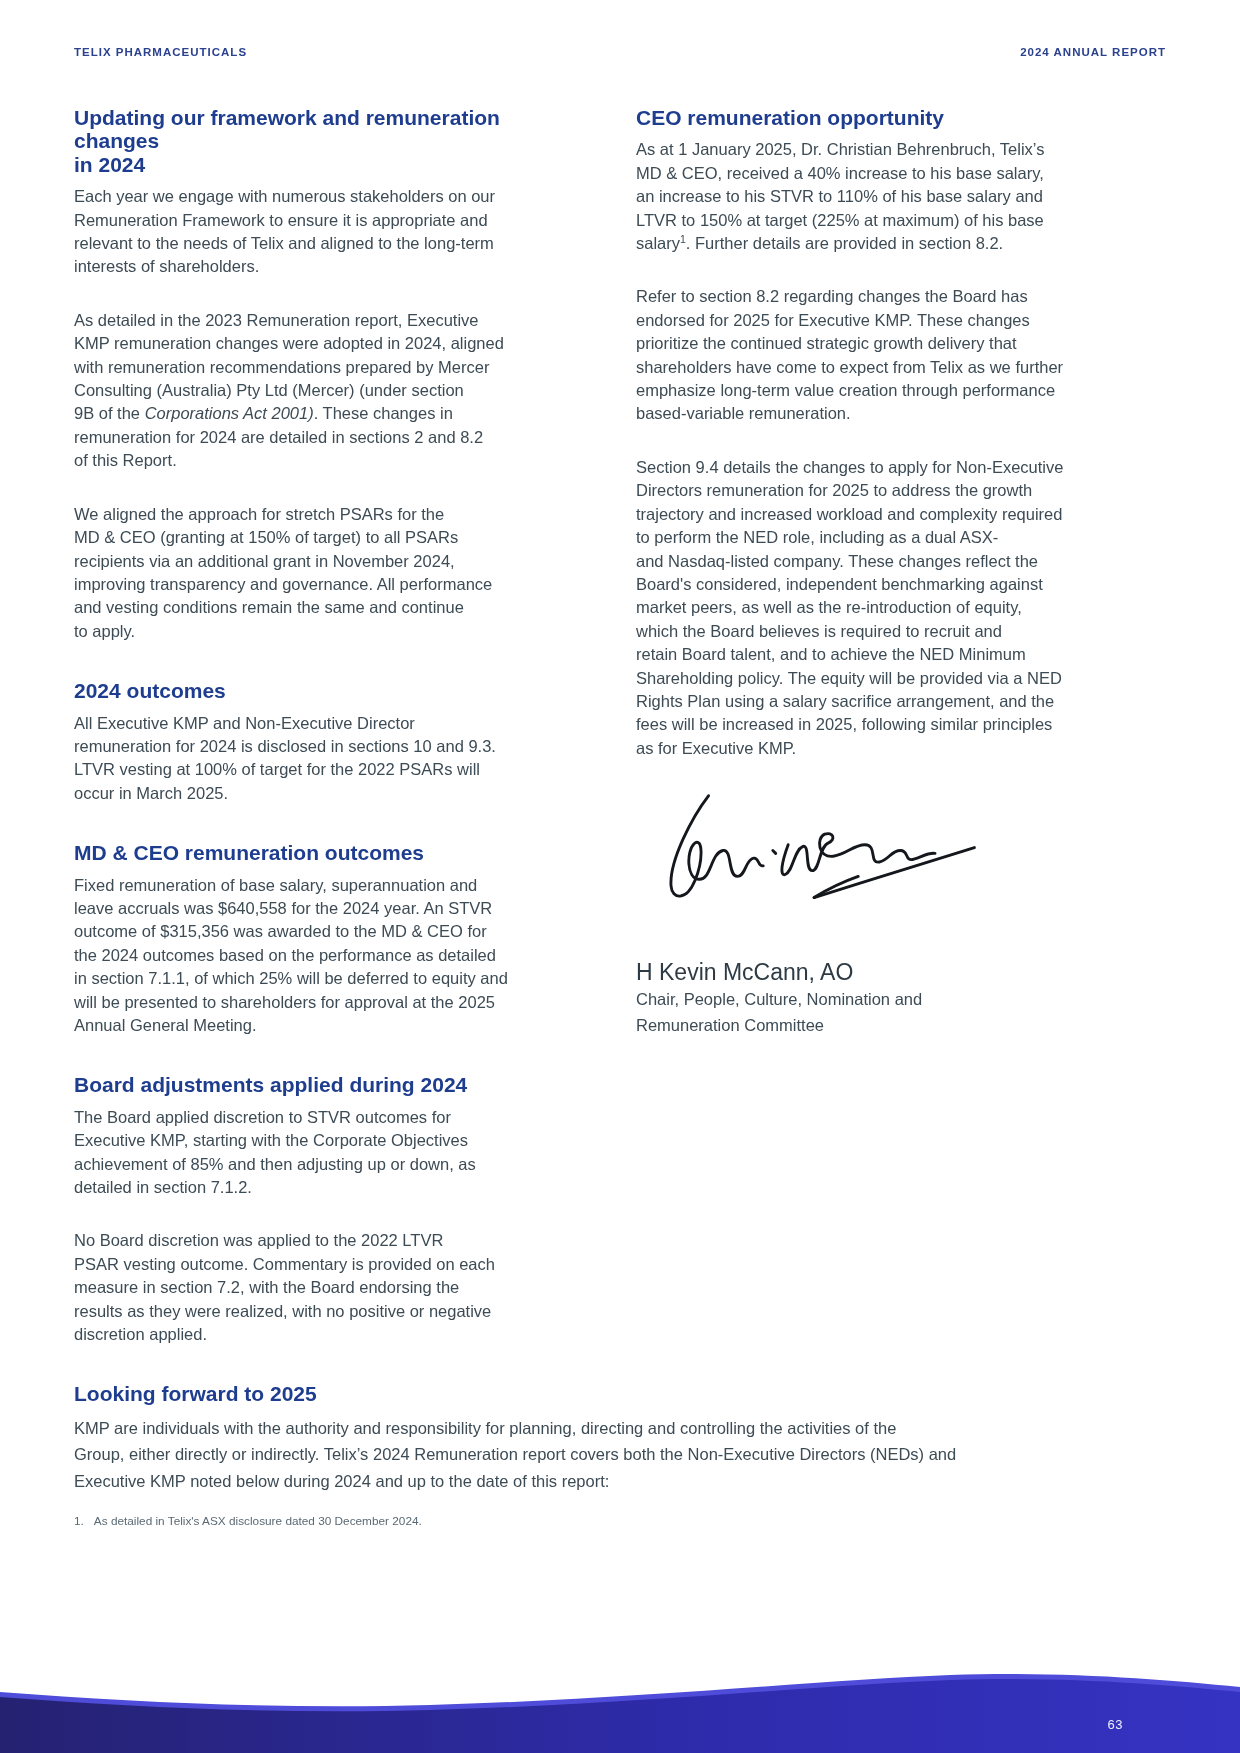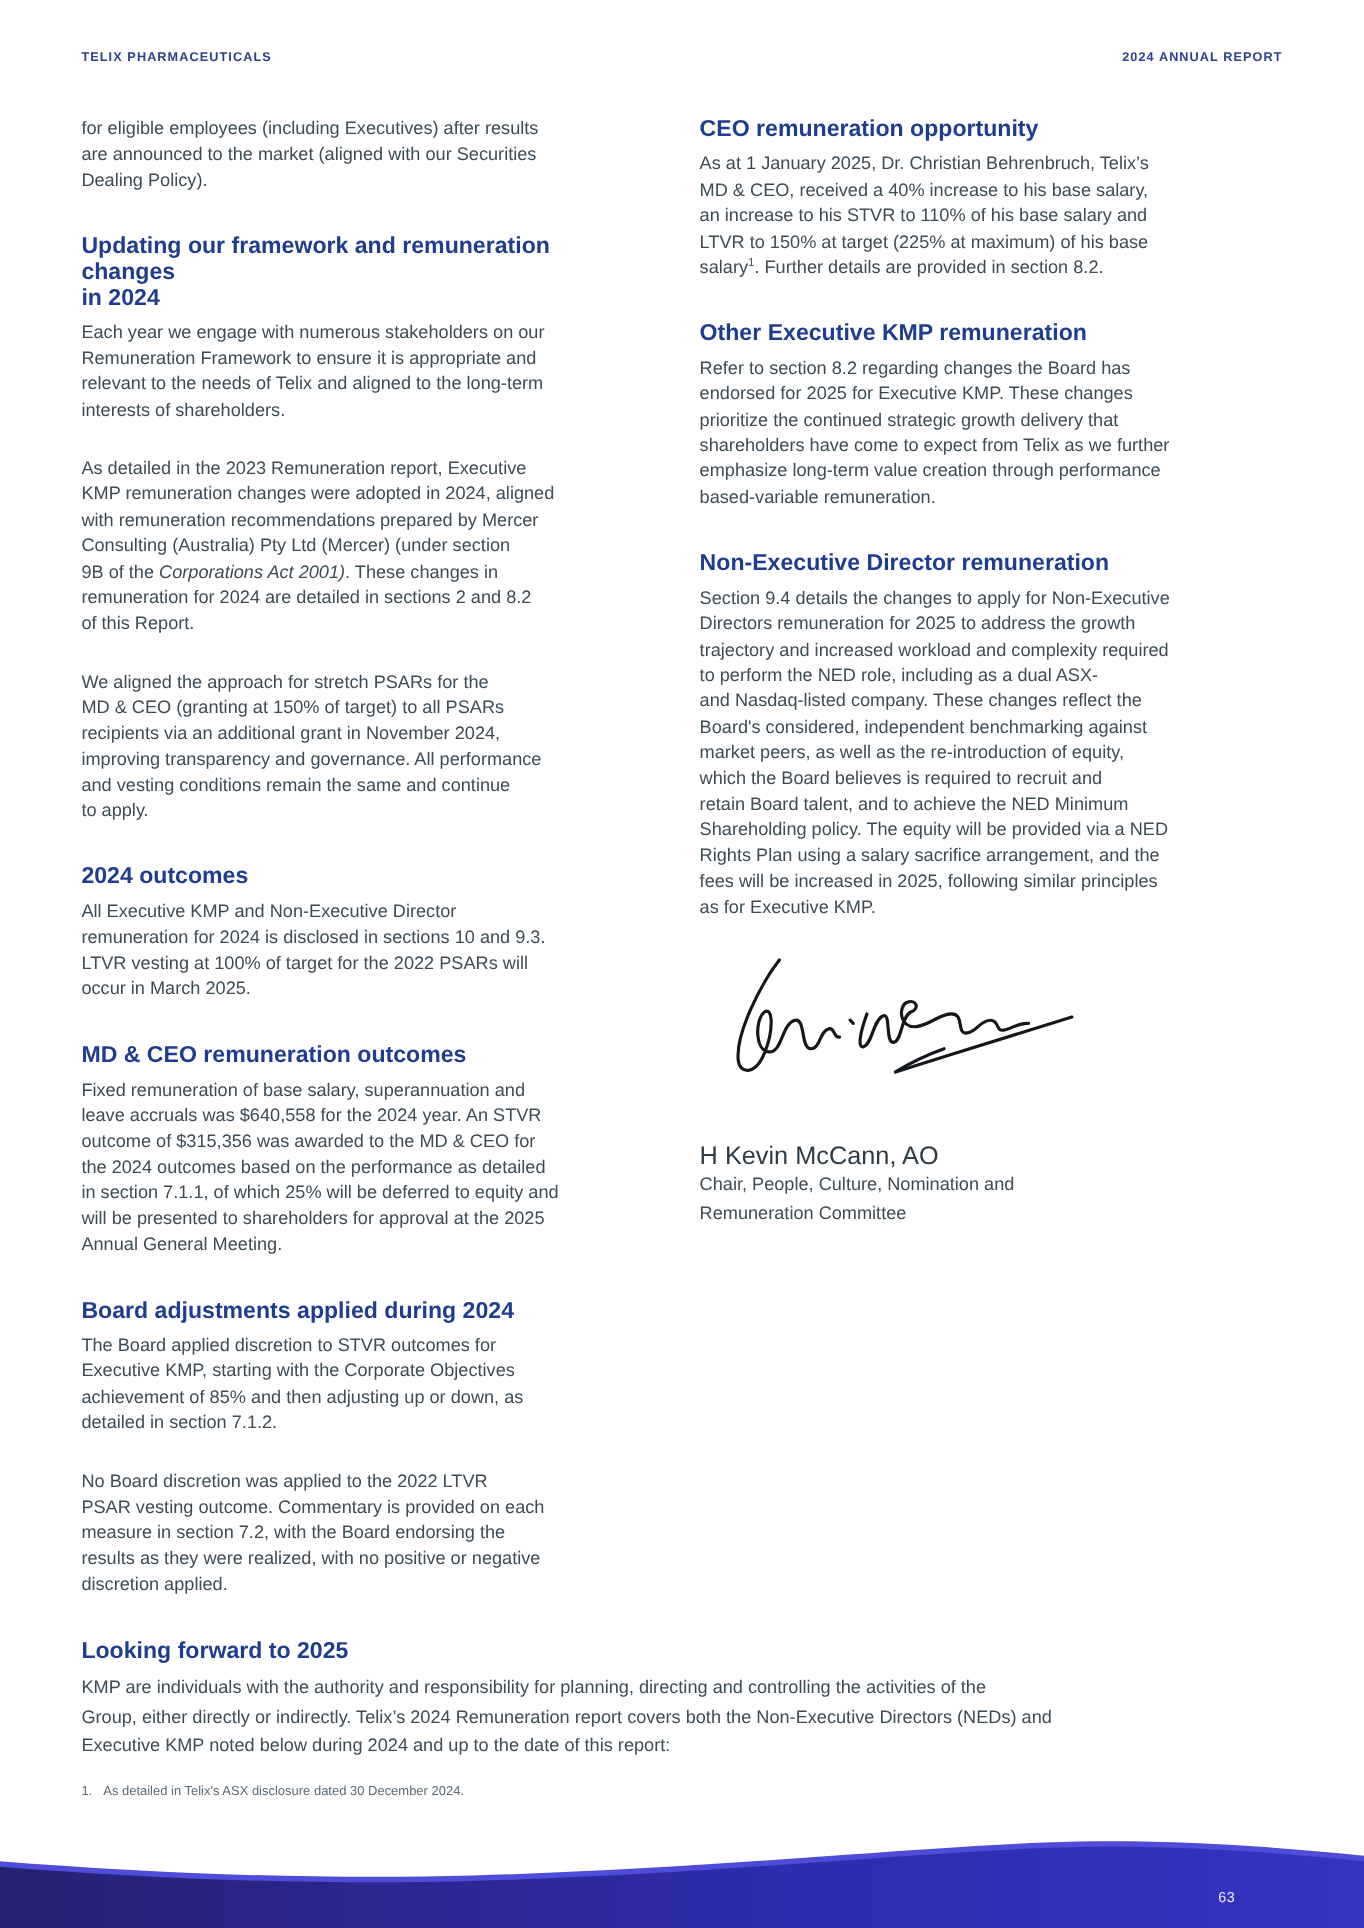--- a/index.html
+++ b/index.html
@@ -81,23 +81,20 @@
   <div class="inner">
 
     <div class="runhead">
       <span>TELIX PHARMACEUTICALS</span>
       <span>2024 ANNUAL REPORT</span>
     </div>
 
     <div class="cols">
 
       <div class="col">
-        <p class="body-p">for eligible employees (including Executives) after results
-are announced to the market (aligned with our Securities
-Dealing Policy).</p>
 
         <h3 class="subhead">Updating our framework and remuneration changes
 in 2024</h3>
         <p class="body-p">Each year we engage with numerous stakeholders on our
 Remuneration Framework to ensure it is appropriate and
 relevant to the needs of Telix and aligned to the long-term
 interests of shareholders.</p>
         <p class="body-p"><span>As detailed in the 2023 Remuneration report, Executive
 KMP remuneration changes were adopted in 2024, aligned
 with remuneration recommendations prepared by Mercer
@@ -143,29 +140,27 @@
       </div>
 
       <div class="col">
         <h3 class="subhead">CEO remuneration opportunity</h3>
         <p class="body-p"><span>As at 1 January 2025, Dr. Christian Behrenbruch, Telix’s
 MD &amp; CEO, received a 40% increase to his base salary,
 an increase to his STVR to 110% of his base salary and
 LTVR to 150% at target (225% at maximum) of his base
 salary</span><span class="supscript">1</span><span>. Further details are provided in section 8.2.</span></p>
 
-        <h3 class="subhead">Other Executive KMP remuneration</h3>
         <p class="body-p">Refer to section 8.2 regarding changes the Board has
 endorsed for 2025 for Executive KMP. These changes
 prioritize the continued strategic growth delivery that
 shareholders have come to expect from Telix as we further
 emphasize long-term value creation through performance
 based-variable remuneration.</p>
 
-        <h3 class="subhead">Non-Executive Director remuneration</h3>
         <p class="body-p">Section 9.4 details the changes to apply for Non-Executive
 Directors remuneration for 2025 to address the growth
 trajectory and increased workload and complexity required
 to perform the NED role, including as a dual ASX-
 and Nasdaq-listed company. These changes reflect the
 Board's considered, independent benchmarking against
 market peers, as well as the re-introduction of equity,
 which the Board believes is required to recruit and
 retain Board talent, and to achieve the NED Minimum
 Shareholding policy. The equity will be provided via a NED

